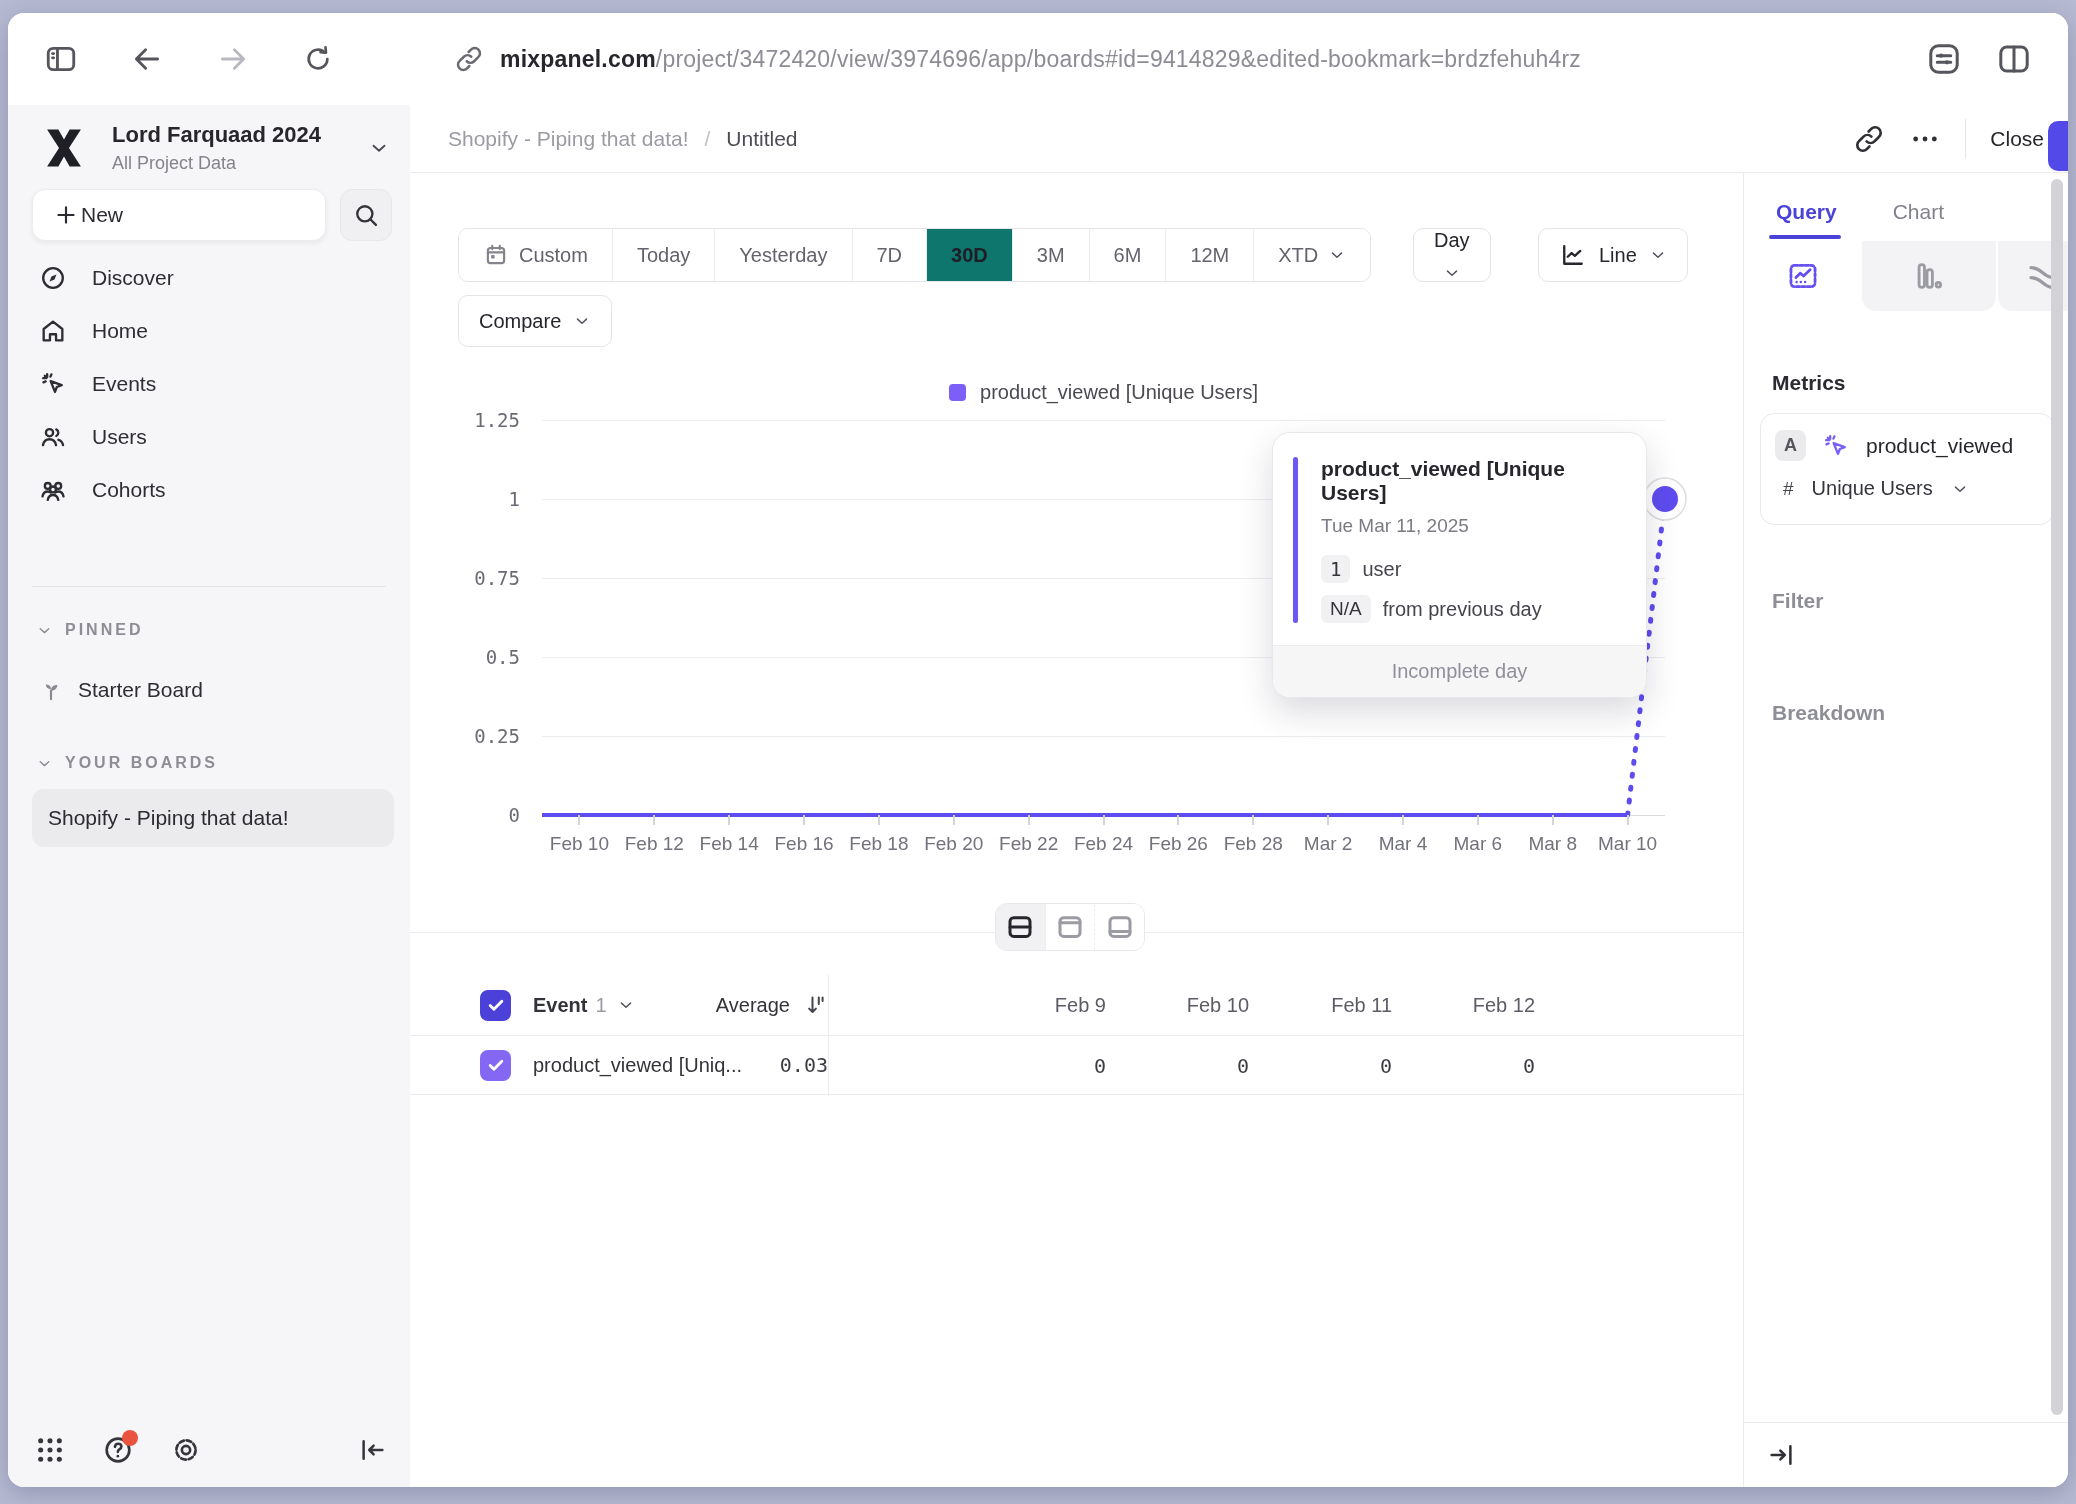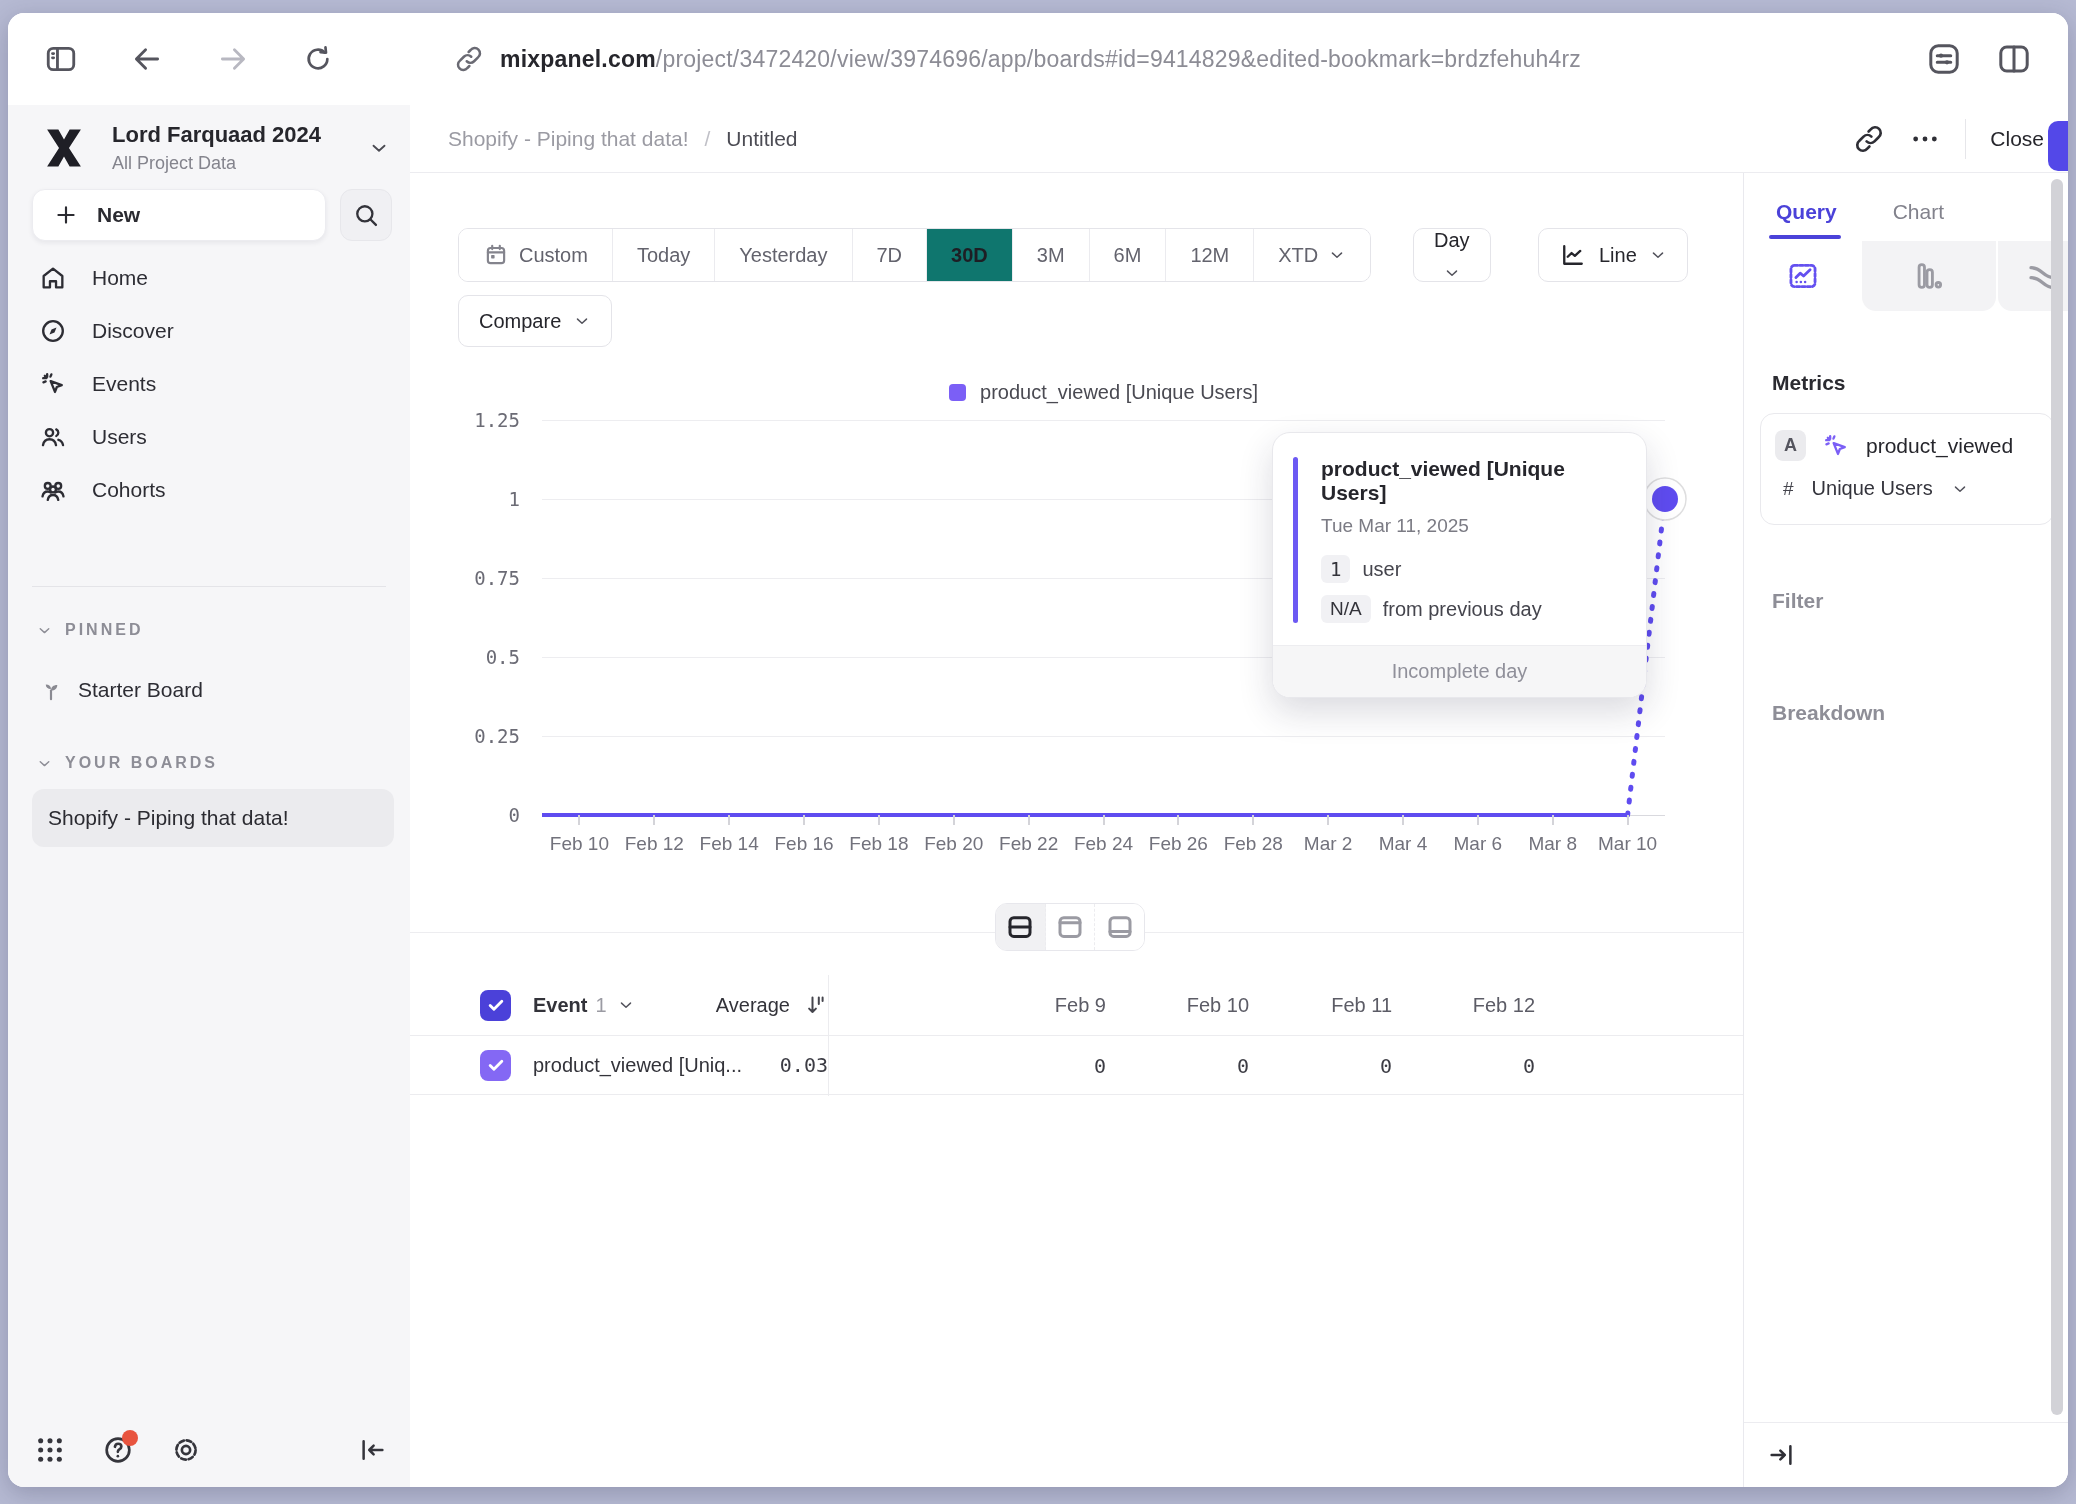--- a/index.html
+++ b/index.html
@@ -28,21 +28,21 @@
   .main { flex:1; position:relative; min-width:0; }
   .qpanel { width:325px; flex:none; border-left:1px solid #e9e9ee; position:relative; }
 
   
   .proj { position:absolute; left:30px; top:10px; right:20px; height:66px; display:flex; align-items:center; cursor:pointer; }
   .proj .pname { font-size:22px; font-weight:700; color:#26262c; }
   .proj .pscope { font-size:18px; color:#84848d; margin-top:5px; }
   .proj .logo { margin-right:22px; color:#1f1f26; }
   .proj .chev { margin-left:auto; color:#4a4a52; }
   .newrow { position:absolute; left:24px; right:18px; top:84px; height:52px; display:flex; gap:14px; }
-  .btn-new { flex:1; background:#fff; border:1px solid #ececf0; border-radius:13px; box-shadow:0 2px 5px rgba(30,30,60,.07); display:flex; align-items:center; padding:0 20px; gap:18px; font-size:21px; font-weight:700; color:#2b2b31; cursor:pointer; }
+  .btn-new { flex:1; background:#fff; border:1px solid #ececf0; border-radius:13px; box-shadow:0 2px 5px rgba(30,30,60,.07); display:flex; align-items:center; padding:0 20px; gap:2px; font-size:21px; font-weight:400; color:#2b2b31; cursor:pointer; }
   .btn-search { width:52px; background:#f0f0f3; border:1px solid #e7e7eb; border-radius:12px; display:flex; align-items:center; justify-content:center; color:#33333a; cursor:pointer; }
   .nav { position:absolute; left:0; right:0; top:146px; }
   .nav-item { height:53px; display:flex; align-items:center; padding:0 30px; gap:24px; font-size:21px; color:#2d2d34; cursor:pointer; }
   .nav-item .nicon { color:#2d2d34; width:30px; display:flex; justify-content:center; }
   .sdivider { position:absolute; left:24px; right:24px; top:481px; height:1px; background:#e4e4e8; }
   .gheader { position:absolute; left:28px; height:30px; display:flex; align-items:center; gap:12px; font-size:16px; font-weight:700; letter-spacing:3px; color:#8d8d96; cursor:pointer; }
   .pinned-item { position:absolute; left:30px; top:568px; height:34px; display:flex; align-items:center; gap:14px; font-size:21px; color:#2d2d34; cursor:pointer; }
   .pinned-item .nicon { color:#8a8a92; }
   .board-sel { position:absolute; left:24px; right:16px; top:684px; height:58px; background:#ebebee; border-radius:12px; display:flex; align-items:center; padding:0 16px; font-size:21px; color:#2b2b31; cursor:pointer; }
   .side-foot { position:absolute; left:26px; right:22px; bottom:16px; height:42px; display:flex; align-items:center; gap:36px; color:#35353c; }
@@ -240,33 +240,33 @@
                 <path d="M15.9 15.9L20.5 20.5"></path>
               </svg>
             </span>
         </div>
       </div>
 
       <div class="nav">
         <div class="nav-item">
           <span class="nicon">
               <svg class="ic" width="28" height="28" viewBox="0 0 24 24">
-                <path d="M4 10.3L12 4l8 6.3V20h-5.4v-5.2h-5.2V20H4z"></path>
-              </svg>
-            </span>
-          <span>Home</span>
+                <circle cx="12" cy="12" r="8.4"></circle>
+                <path d="M15 9l-1.7 4.3L9 15l1.7-4.3z" fill="currentColor" stroke="none"></path>
+              </svg>
+            </span>
+          <span>Discover</span>
         </div>
         <div class="nav-item">
           <span class="nicon">
               <svg class="ic" width="28" height="28" viewBox="0 0 24 24">
-                <circle cx="12" cy="12" r="8.4"></circle>
-                <path d="M15 9l-1.7 4.3L9 15l1.7-4.3z" fill="currentColor" stroke="none"></path>
-              </svg>
-            </span>
-          <span>Discover</span>
+                <path d="M4 10.3L12 4l8 6.3V20h-5.4v-5.2h-5.2V20H4z"></path>
+              </svg>
+            </span>
+          <span>Home</span>
         </div>
         <div class="nav-item">
           <span class="nicon">
               <svg class="ic" width="28" height="28" viewBox="0 0 24 24">
                 <path d="M10 9.5l9.5 3.5-4.2 1.6-1.6 4.2z"></path>
                 <path d="M7 3.6v2.3M3.6 7h2.3M5 5l1.6 1.6M3.8 10.6l1.9-.8M10.6 3.8l-.8 1.9"></path>
               </svg>
             </span>
           <span>Events</span>
         </div>

